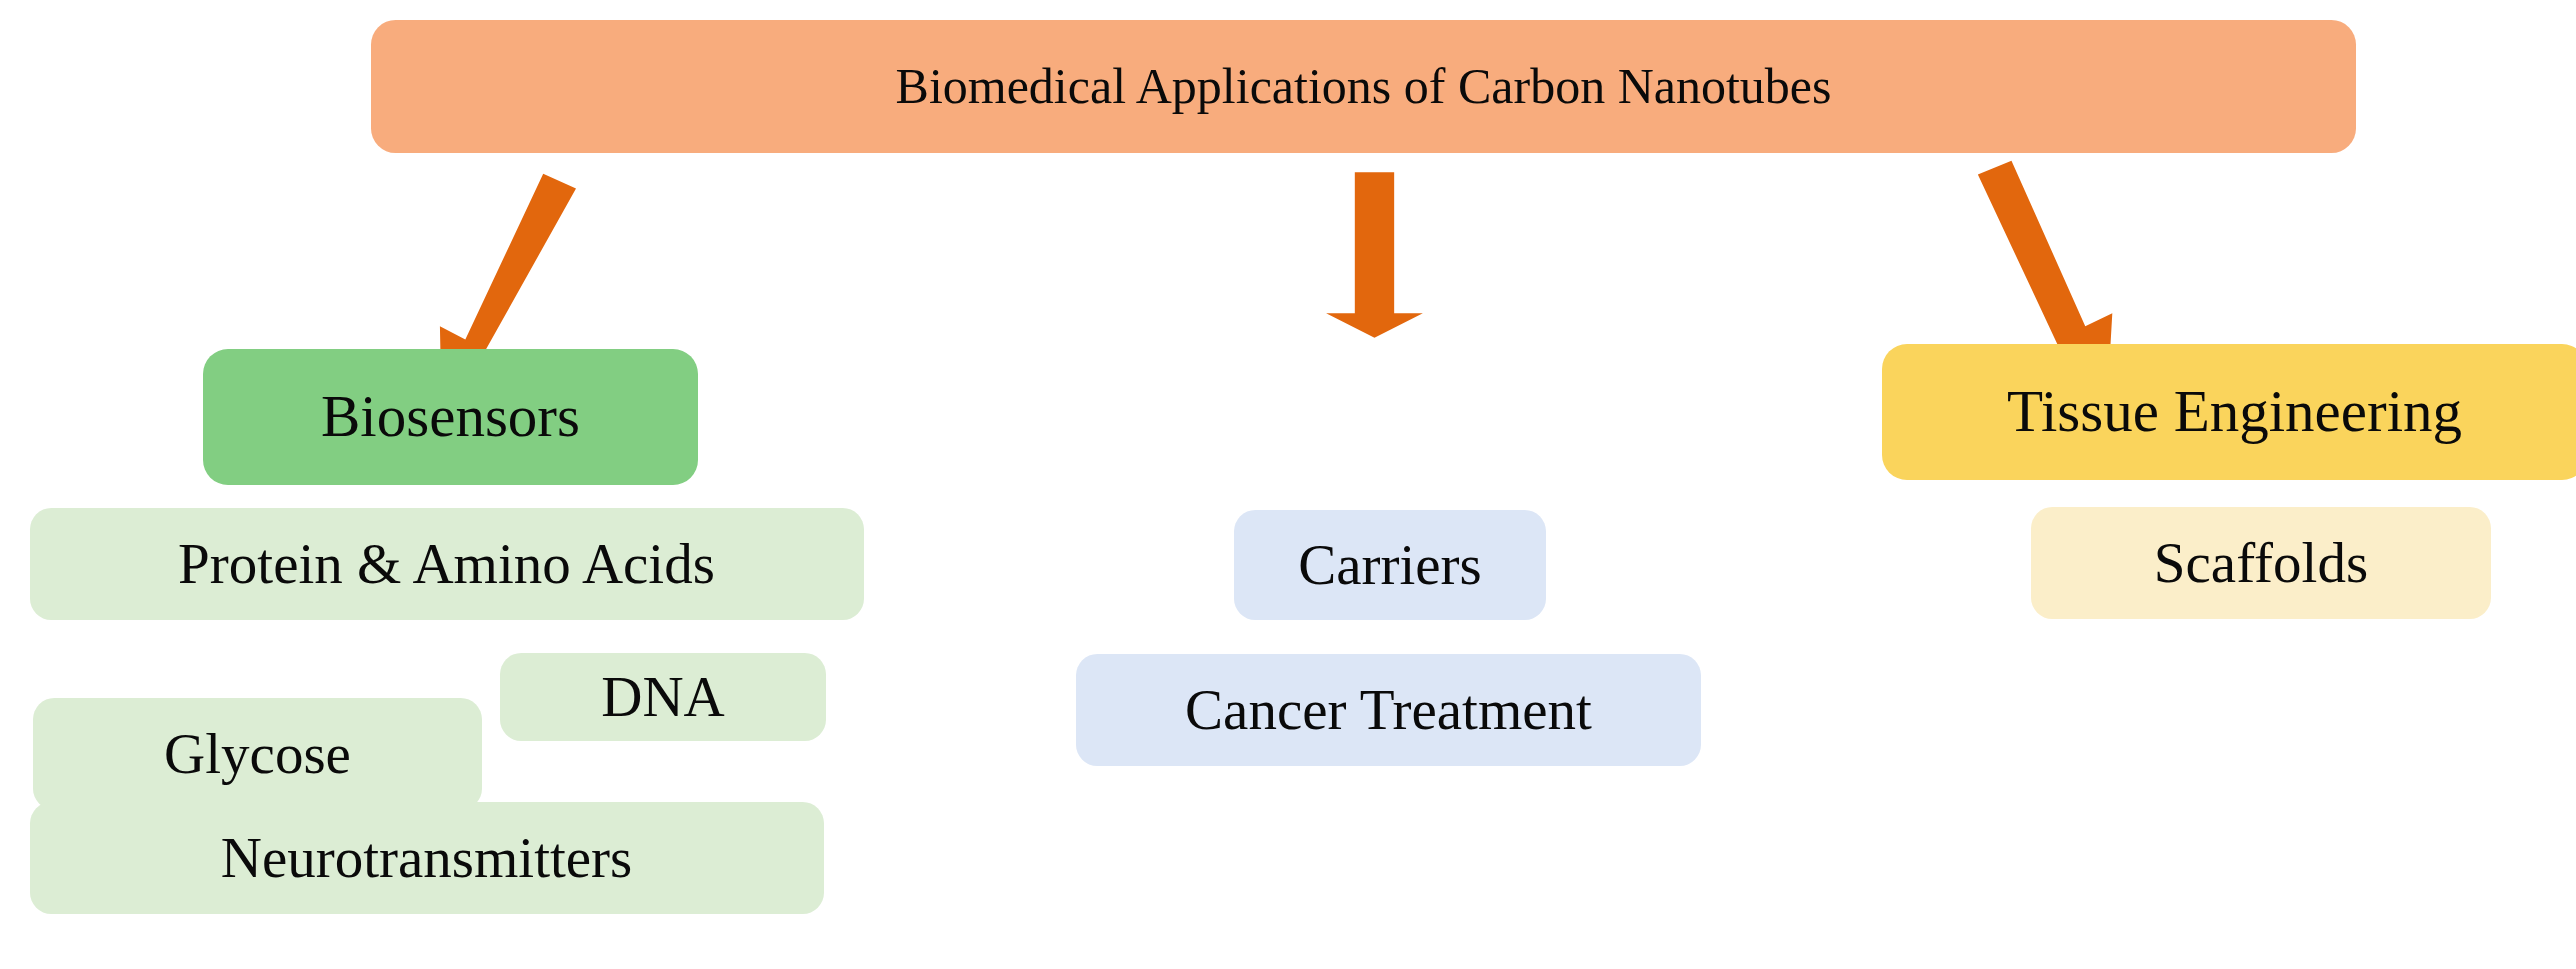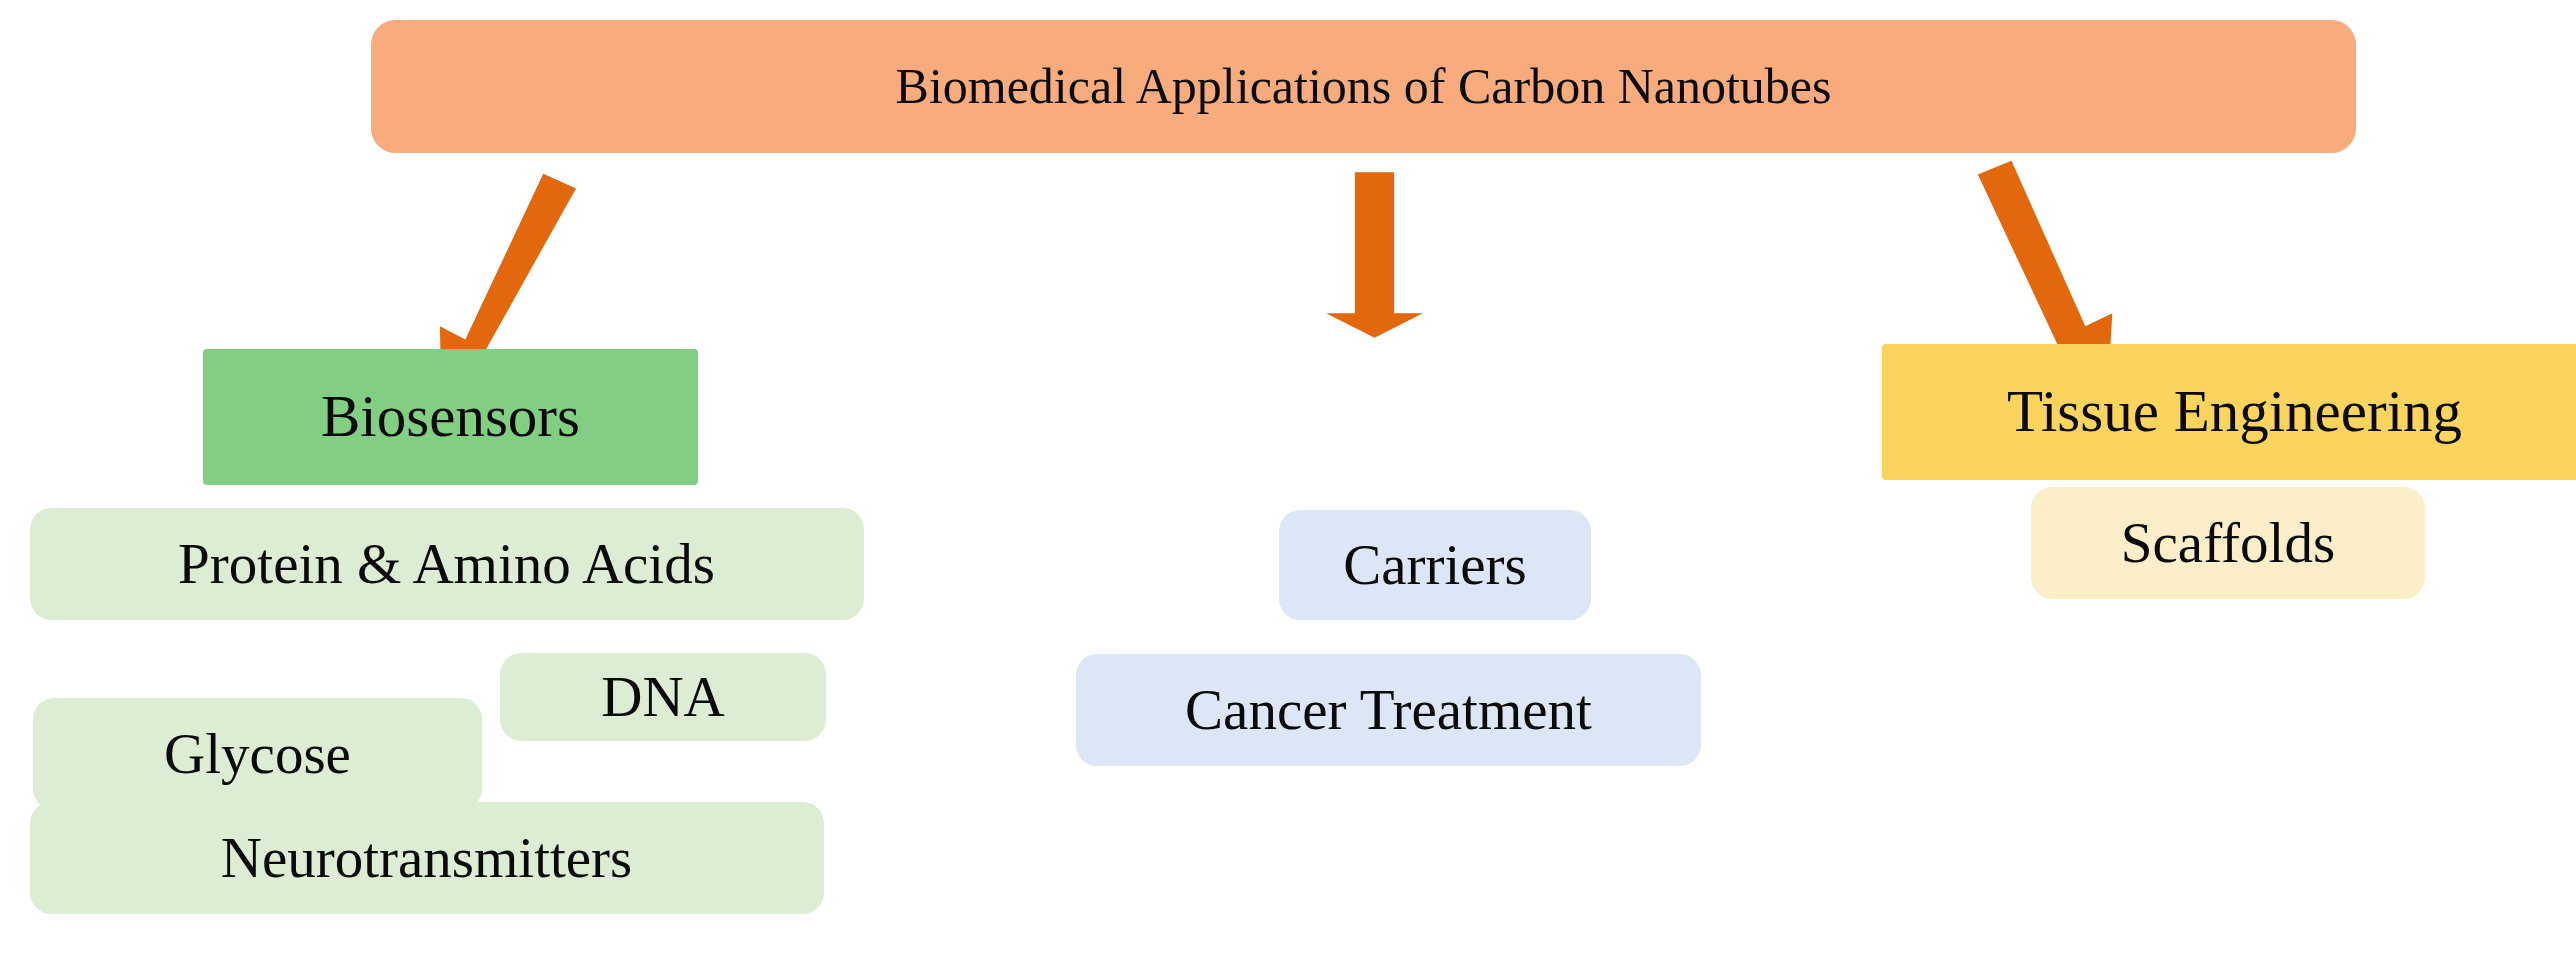--- a/index.html
+++ b/index.html
@@ -34,21 +34,21 @@
     left: 371px;
     top: 19.7px;
     width: 1985px;
     height: 133px;
     border-radius: 24.6px;
     background: #f8ac7d;
     font-size: 50px;
   }
   
   .node--cat {
-    border-radius: 4px;
+    border-radius: 25px;
     font-size: 59px;
   }
   .node--biosensors {
     left: 203px;
     top: 349px;
     width: 495px;
     height: 136px;
     background: #82ce82;
   }
   .node--drugdelivery {
@@ -98,32 +98,31 @@
     top: 802px;
     width: 794px;
     height: 112px;
     font-family: Liberation Serif, serif;
   }
   .node--carriers {
     left: 1234px;
     top: 510px;
     width: 312px;
     height: 110px;
-    margin-left: 45px;
   }
   .node--cancer {
     left: 1076px;
     top: 654px;
     width: 625px;
     height: 112px;
   }
   .node--scaffolds {
     left: 2031px;
-    top: 487px;
-    width: 394px;
+    top: 507px;
+    width: 460px;
     height: 112px;
     text-align: center;
   }
   
   #arrows {
     position: absolute;
     left: 0;
     top: 0;
     width: 2576px;
     height: 969px;

